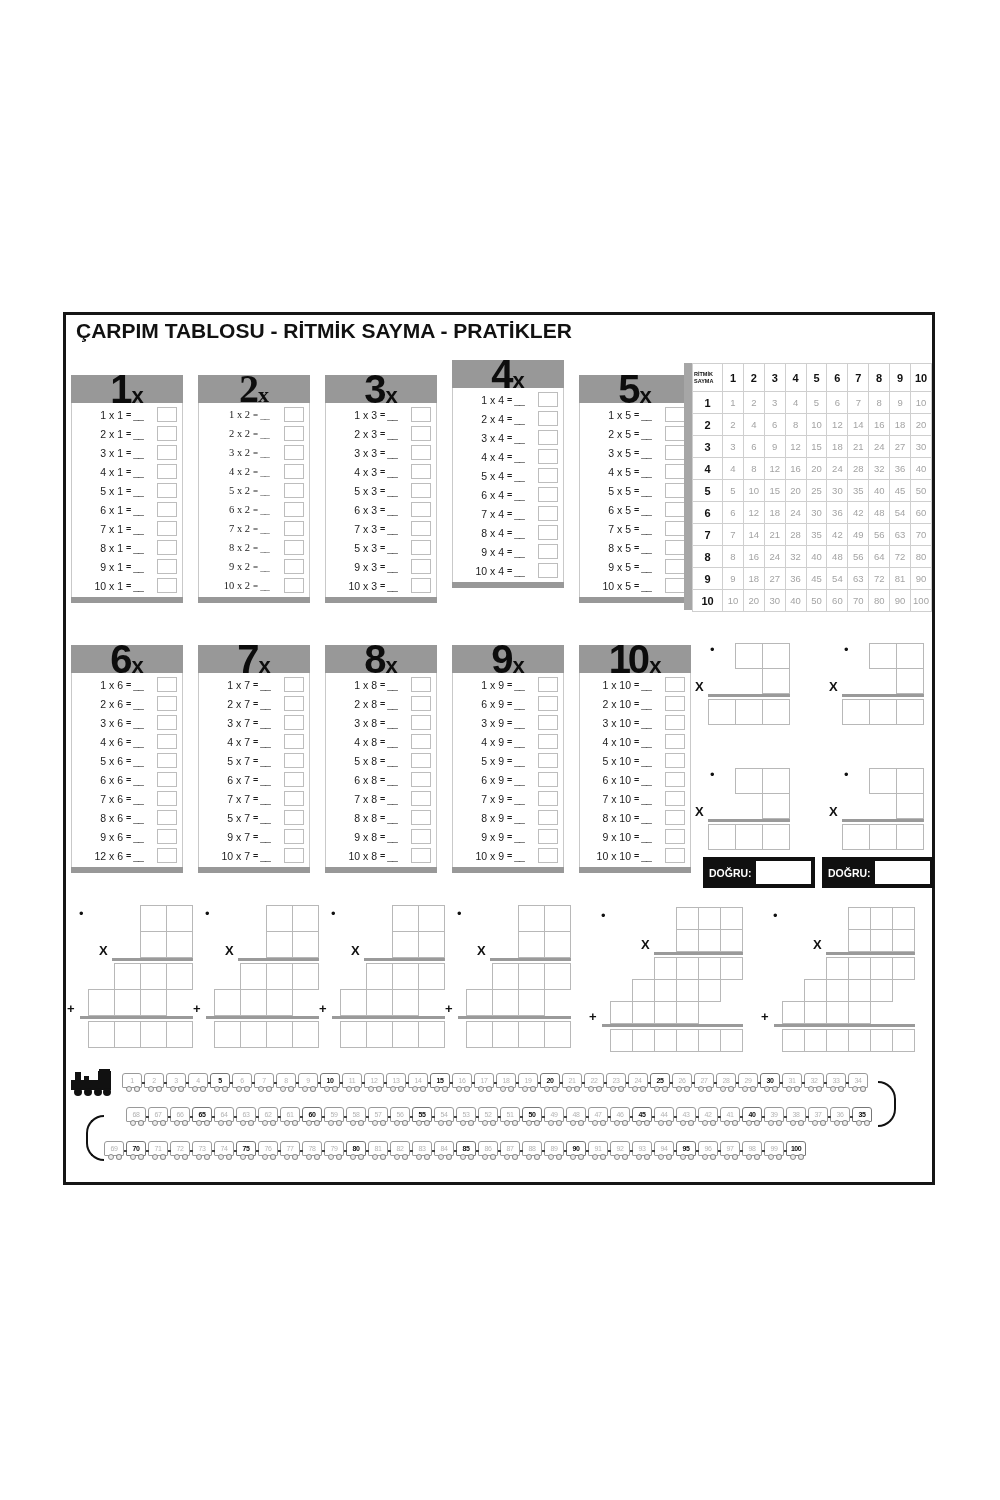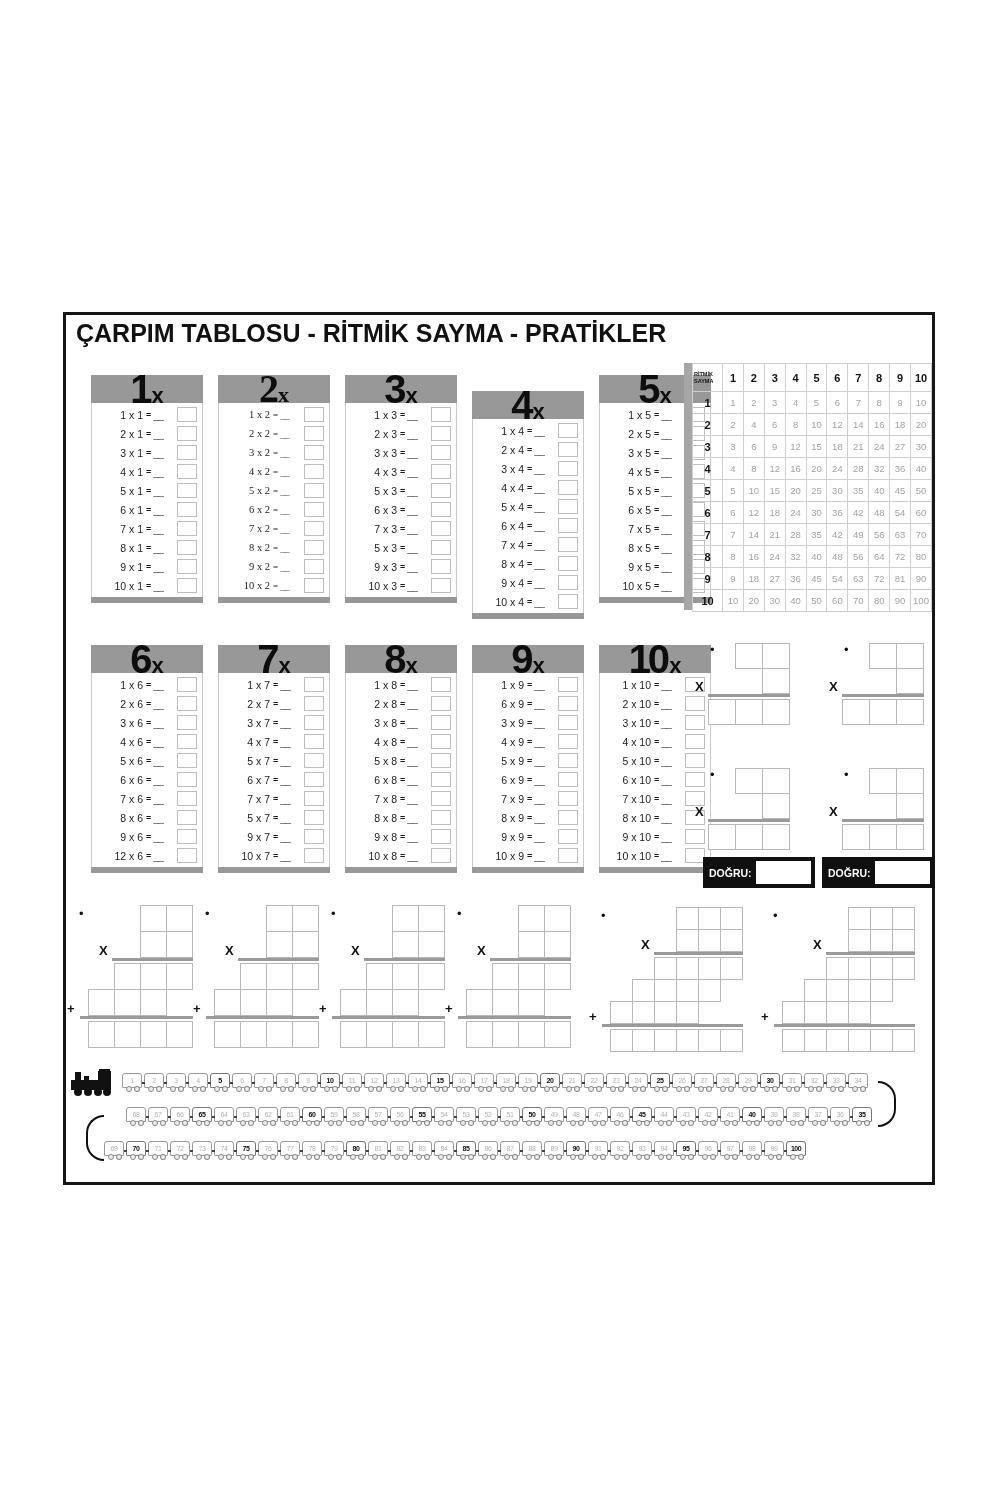--- a/index.html
+++ b/index.html
@@ -1,21 +1,21 @@
 <!DOCTYPE html>
 <html><head>
 <meta charset="utf-8">
 <style>
   html,body{margin:0;padding:0;background:#fff;font-family:"Liberation Sans",sans-serif;}
   .page{position:relative;width:1000px;height:1500px;background:#fff;overflow:hidden;}
   .sheet{position:absolute;left:63px;top:312px;width:872px;height:873px;border:3px solid #161616;background:#fff;box-sizing:border-box;}
-  .title{position:absolute;left:10px;top:4px;font-size:25px;font-weight:800;color:#111;letter-spacing:0;}
+  .title{position:absolute;left:10px;top:4px;font-size:21px;font-weight:800;color:#111;letter-spacing:0;}
 
   
-  .card{position:absolute;width:112px;margin-left:20px;}
+  .card{position:absolute;width:112px;}
   .card-head{height:28px;background:#989898;position:relative;}
   .card-big{position:absolute;left:0;right:0;bottom:-3px;text-align:center;font-weight:900;color:#0d0d0d;line-height:.85;white-space:nowrap;}
   .card-big .n{font-size:40px;letter-spacing:-3px;}
   .card-big .x{font-size:22px;margin-left:2px;}
   .card-body{background:#fff;border-left:1px solid #c9c9c9;border-right:1px solid #c9c9c9;padding:2px 5px;}
   .card-foot{height:6px;background:#989898;}
   .fact{display:flex;align-items:center;height:19px;font-size:10.5px;color:#1c1c1c;}
   .fact .ft{display:inline-block;width:46px;text-align:right;white-space:pre;}
   .fact .eq{font-weight:900;font-size:9px;margin:0 2px 0 3px;}
   .fact .bl{color:#555;letter-spacing:-1px;}
@@ -261,21 +261,21 @@
             </div>
             <div class="fact">
               <span class="ft">10 x 3</span>
               <span class="eq">=</span>
               <span class="bl">__</span>
               <span class="abox"></span>
             </div>
           </div>
           <div class="card-foot"></div>
         </div>
-        <div class="card" style="left: 386px; top: 76px;">
+        <div class="card" style="left: 386px; top: 45px;">
           <div class="card-head">
             <div class="card-big"><span class="n">4</span><span class="x">x</span></div>
           </div>
           <div class="card-body">
             <div class="fact">
               <span class="ft">1 x 4</span>
               <span class="eq">=</span>
               <span class="bl">__</span>
               <span class="abox"></span>
             </div>

